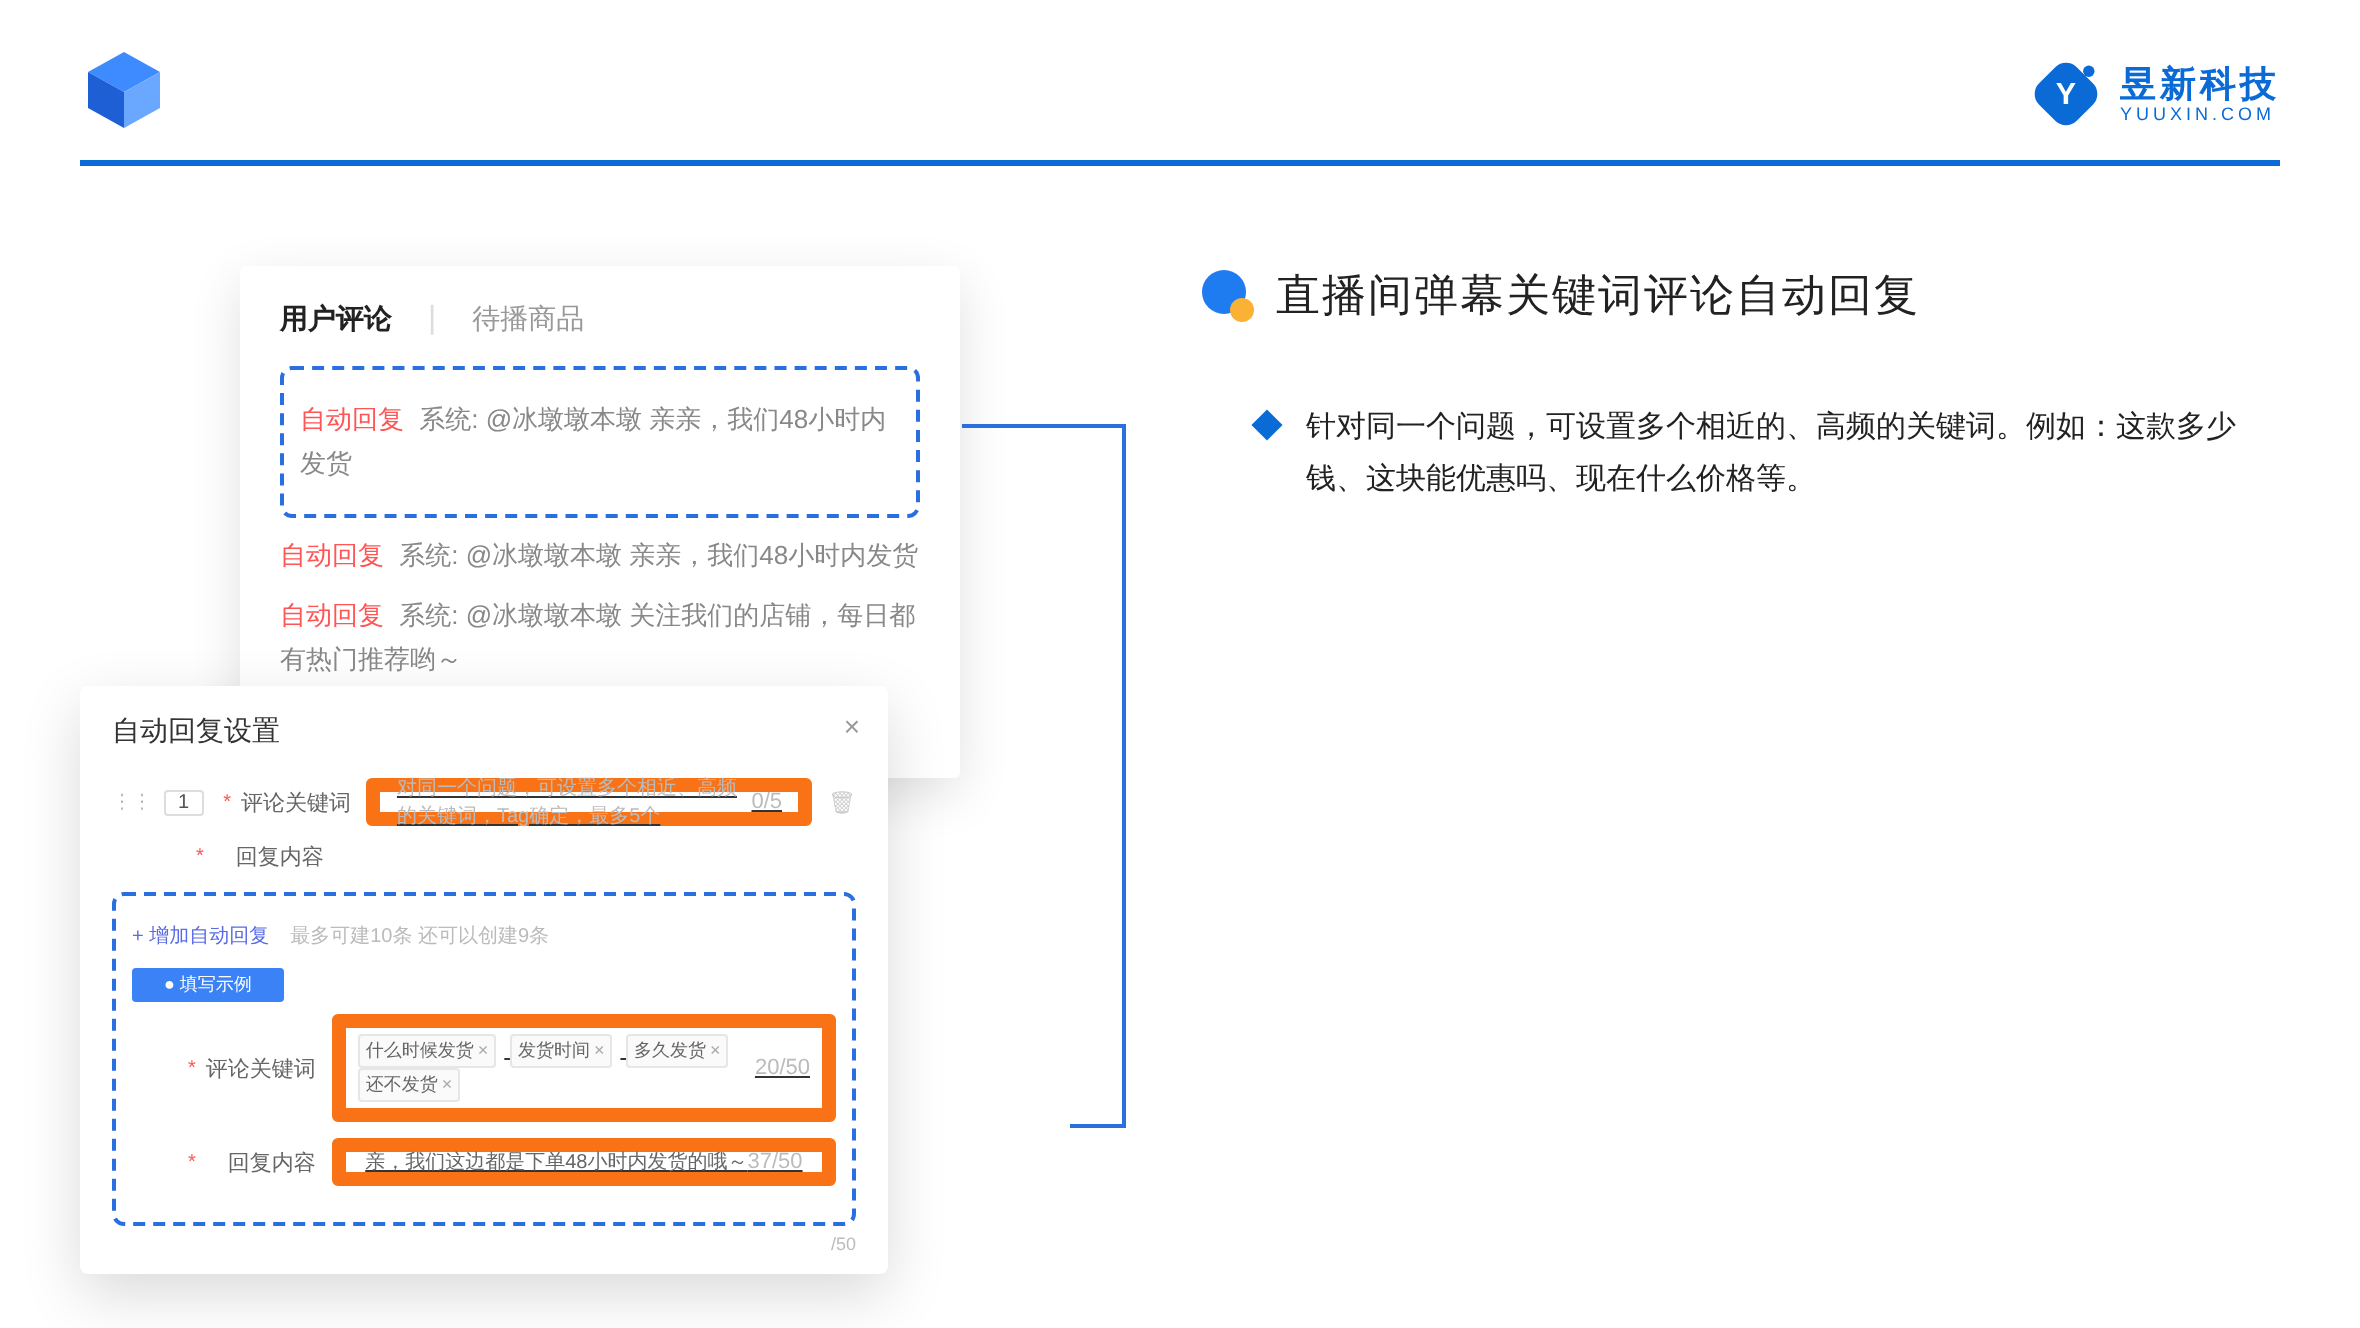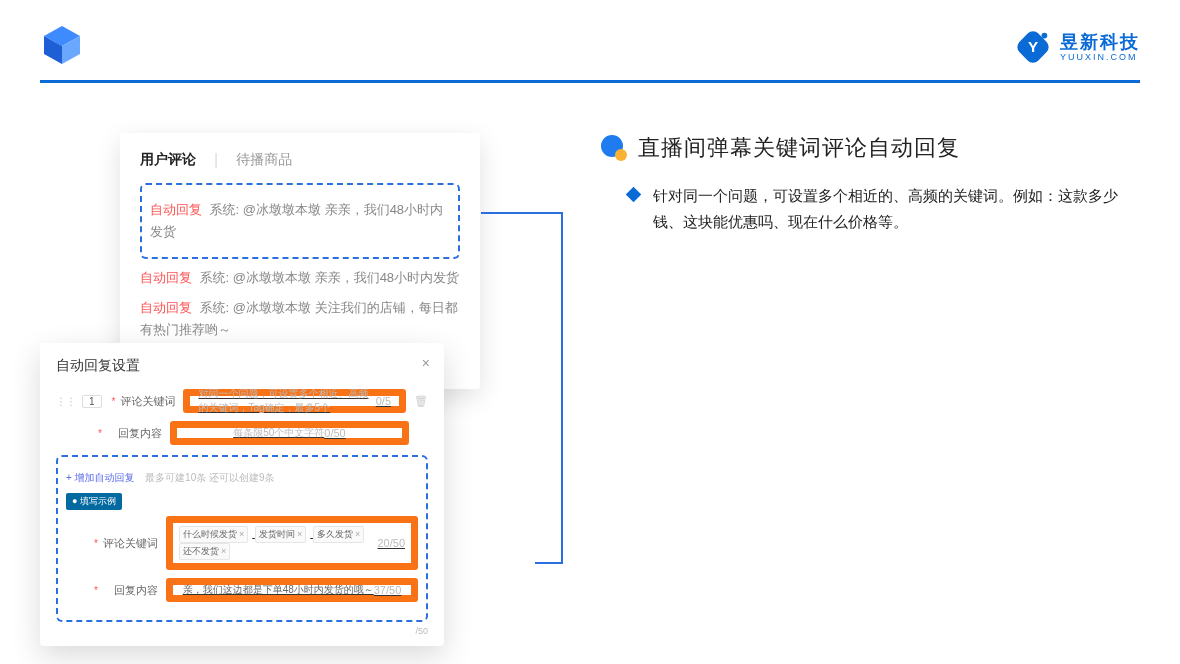--- a/index.html
+++ b/index.html
@@ -32,25 +32,25 @@
 .num-badge{border:1px solid #ddd;border-radius:2px;padding:0 6px;font-size:10px;color:#555;margin-right:10px;}
 .req-dot{color:#f55;margin-right:4px;font-size:10px;}
 .label-col{width:56px;color:#666;font-size:11px;text-align:right;margin-right:8px;}
 .input{flex:1;border:7px solid #f97316;border-radius:3px;padding:5px 8px;font-size:10px;color:#333;display:flex;align-items:center;justify-content:center;height:24px;text-decoration:underline;}
 .input .ph{color:#bbb;}
 .input .cnt{color:#bbb;font-size:11px;}
 .trash{color:#ccc;margin-left:8px;font-size:11px;}
 .dashed-box2{border:2px dashed #2a6fe0;border-radius:6px;padding:10px 8px;margin-top:10px;}
 .add-link{font-size:10px;color:#5a6be8;}
 .add-hint{font-size:10px;color:#bbb;margin-left:6px;}
-.ex-badge{display:inline-block;background:#0369a1;color:#fff;font-size:9px;padding:2px 6px;border-radius:2px;margin:8px 0 6px 0;}
+.ex-badge{display:inline-block;background:#3b82f6;color:#fff;font-size:9px;padding:2px 16px;border-radius:2px;margin:8px 0 6px 0;}
 .tag{display:inline-block;border:1px solid #e6e6e6;background:#fafafa;padding:1px 3px;font-size:9px;color:#666;border-radius:2px;margin-right:4px;}
 .tag .x{color:#aaa;margin-left:2px;}
 .right{flex:1;padding-left:40px;}
-.right-title-row{display:flex;align-items:center;margin-bottom:20px;}
+.right-title-row{display:flex;align-items:center;margin-bottom:38px;}
 .right-icon{width:28px;height:28px;margin-right:10px;position:relative;}
 .right-title{font-size:22px;color:#222;letter-spacing:1px;}
 .bullet-item{display:flex;margin-bottom:30px;padding-left:28px;}
 .bullet-dia{width:11px;height:11px;background:#0b6bd6;transform:rotate(45deg);margin-right:14px;margin-top:6px;flex-shrink:0;}
 .bullet-text{font-size:15px;color:#222;line-height:1.75;}
 svg{display:block;}
 .connector{position:absolute;pointer-events:none;z-index:8;}
 </style>
 </head>
 <body>
@@ -114,24 +114,20 @@
         <span class="label-col">评论关键词</span>
         <div class="input">
           <span class="ph">对同一个问题，可设置多个相近、高频的关键词，Tag确定，最多5个</span>
           <span class="cnt">0/5</span>
         </div>
         <span class="trash">🗑</span>
       </div>
       <div class="set-row" style="padding-left:42px;">
         <span class="req-dot">*</span>
         <span class="label-col">回复内容</span>
-        <div class="input">
-          <span class="ph">每条限50个中文字符</span>
-          <span class="cnt">0/50</span>
-        </div>
         <span style="width:19px;"></span>
       </div>
 
       <div class="dashed-box2">
         <div>
           <span class="add-link">+ 增加自动回复</span>
           <span class="add-hint">最多可建10条 还可以创建9条</span>
         </div>
         <div class="ex-badge">● 填写示例</div>
         <div class="set-row" style="padding-left:28px;">

